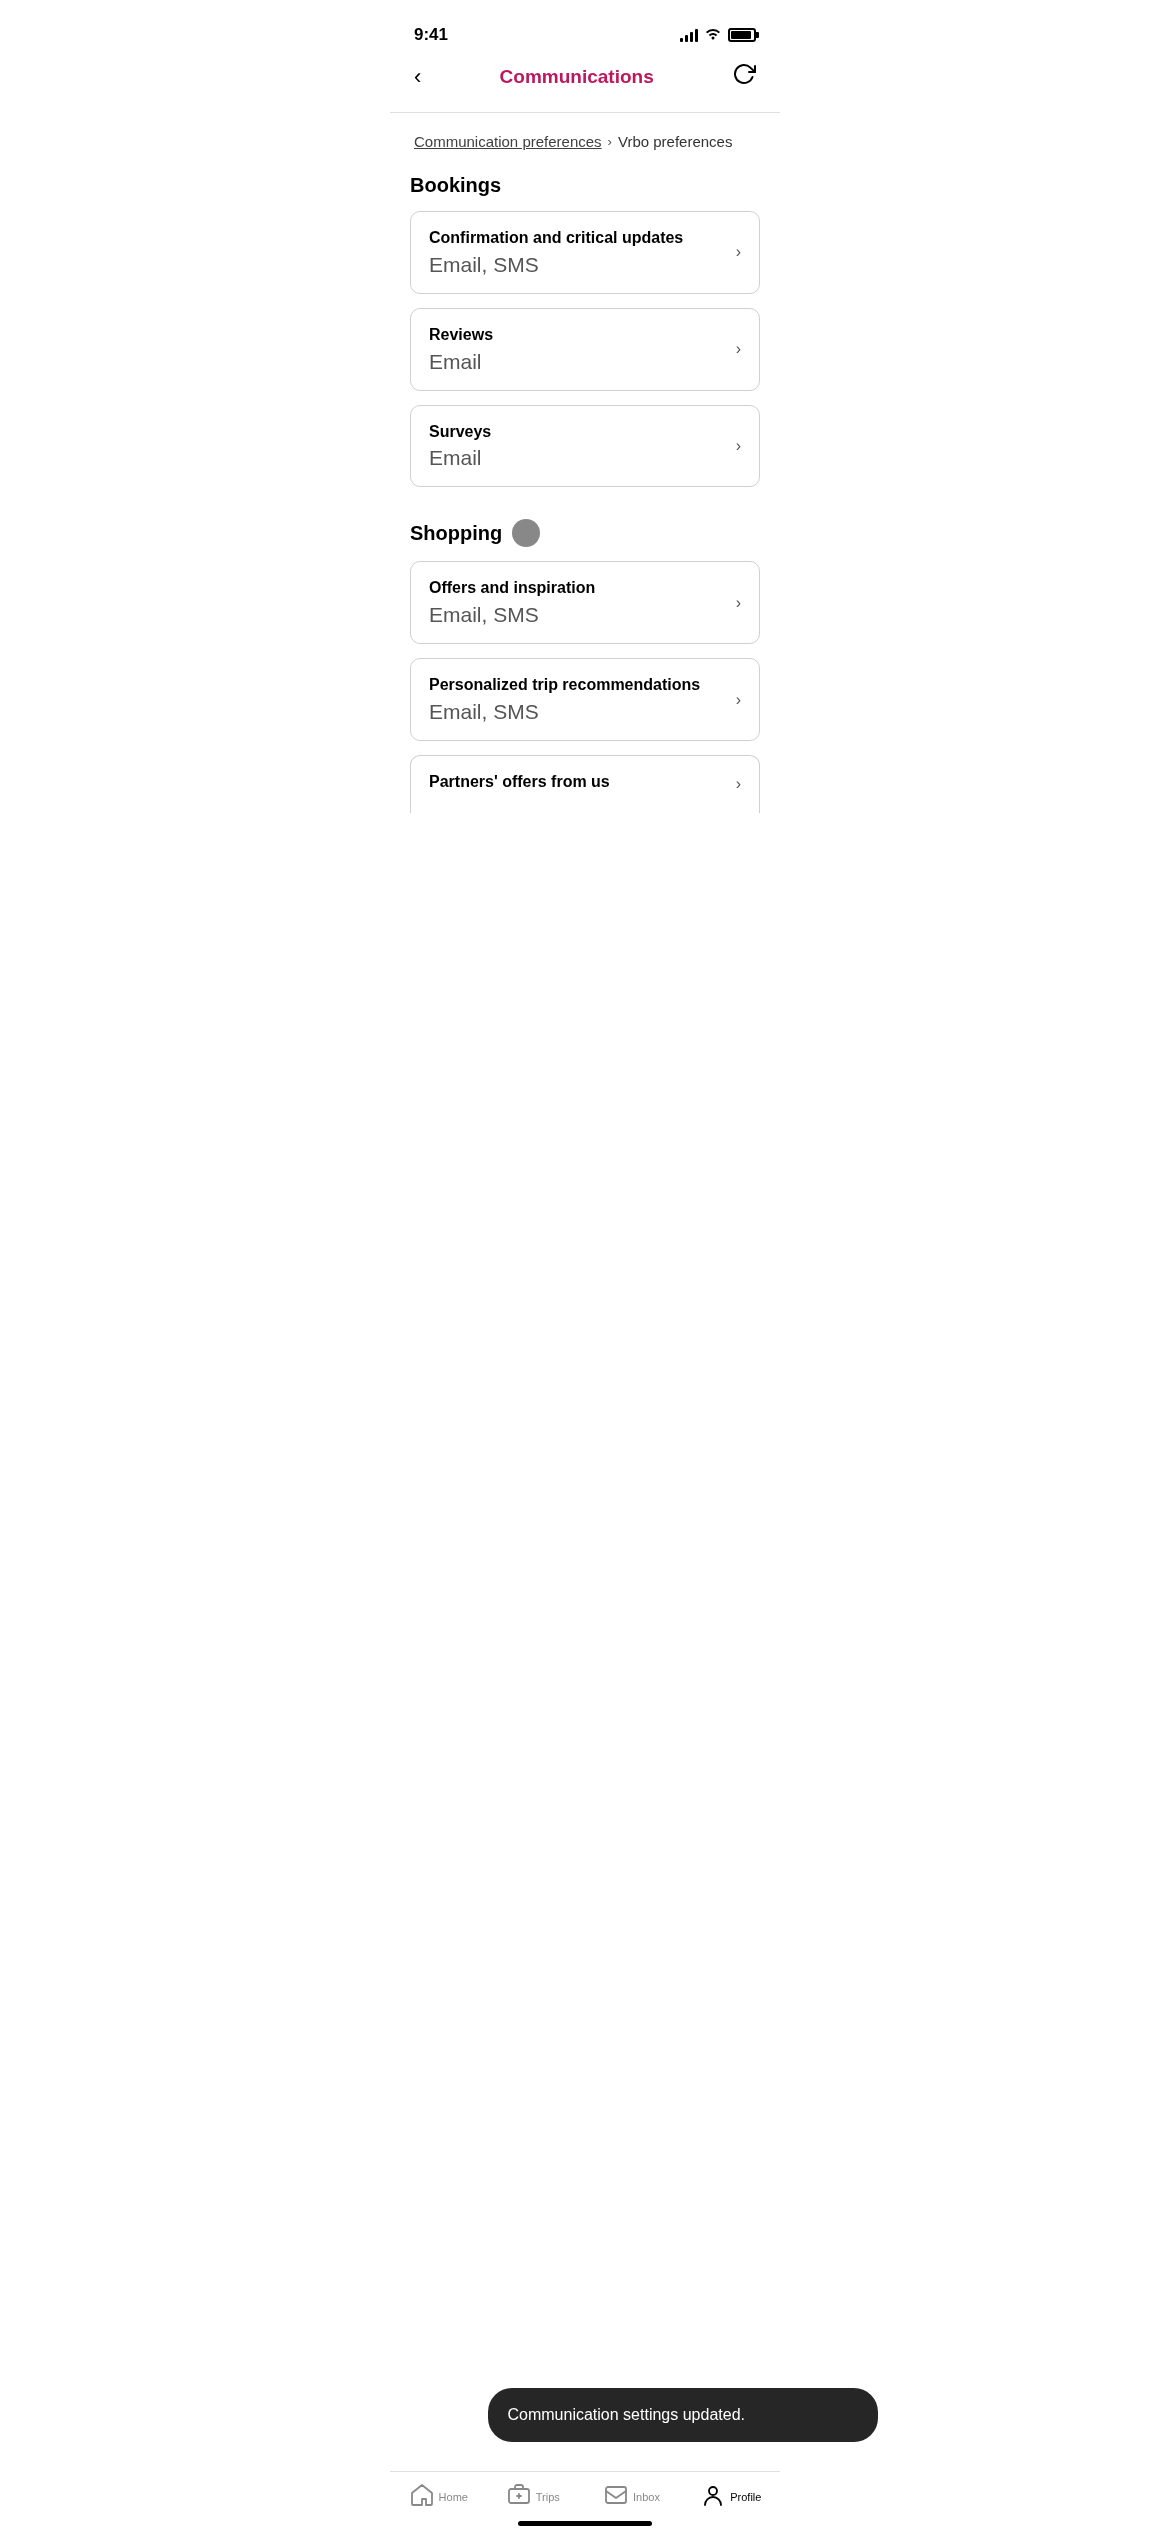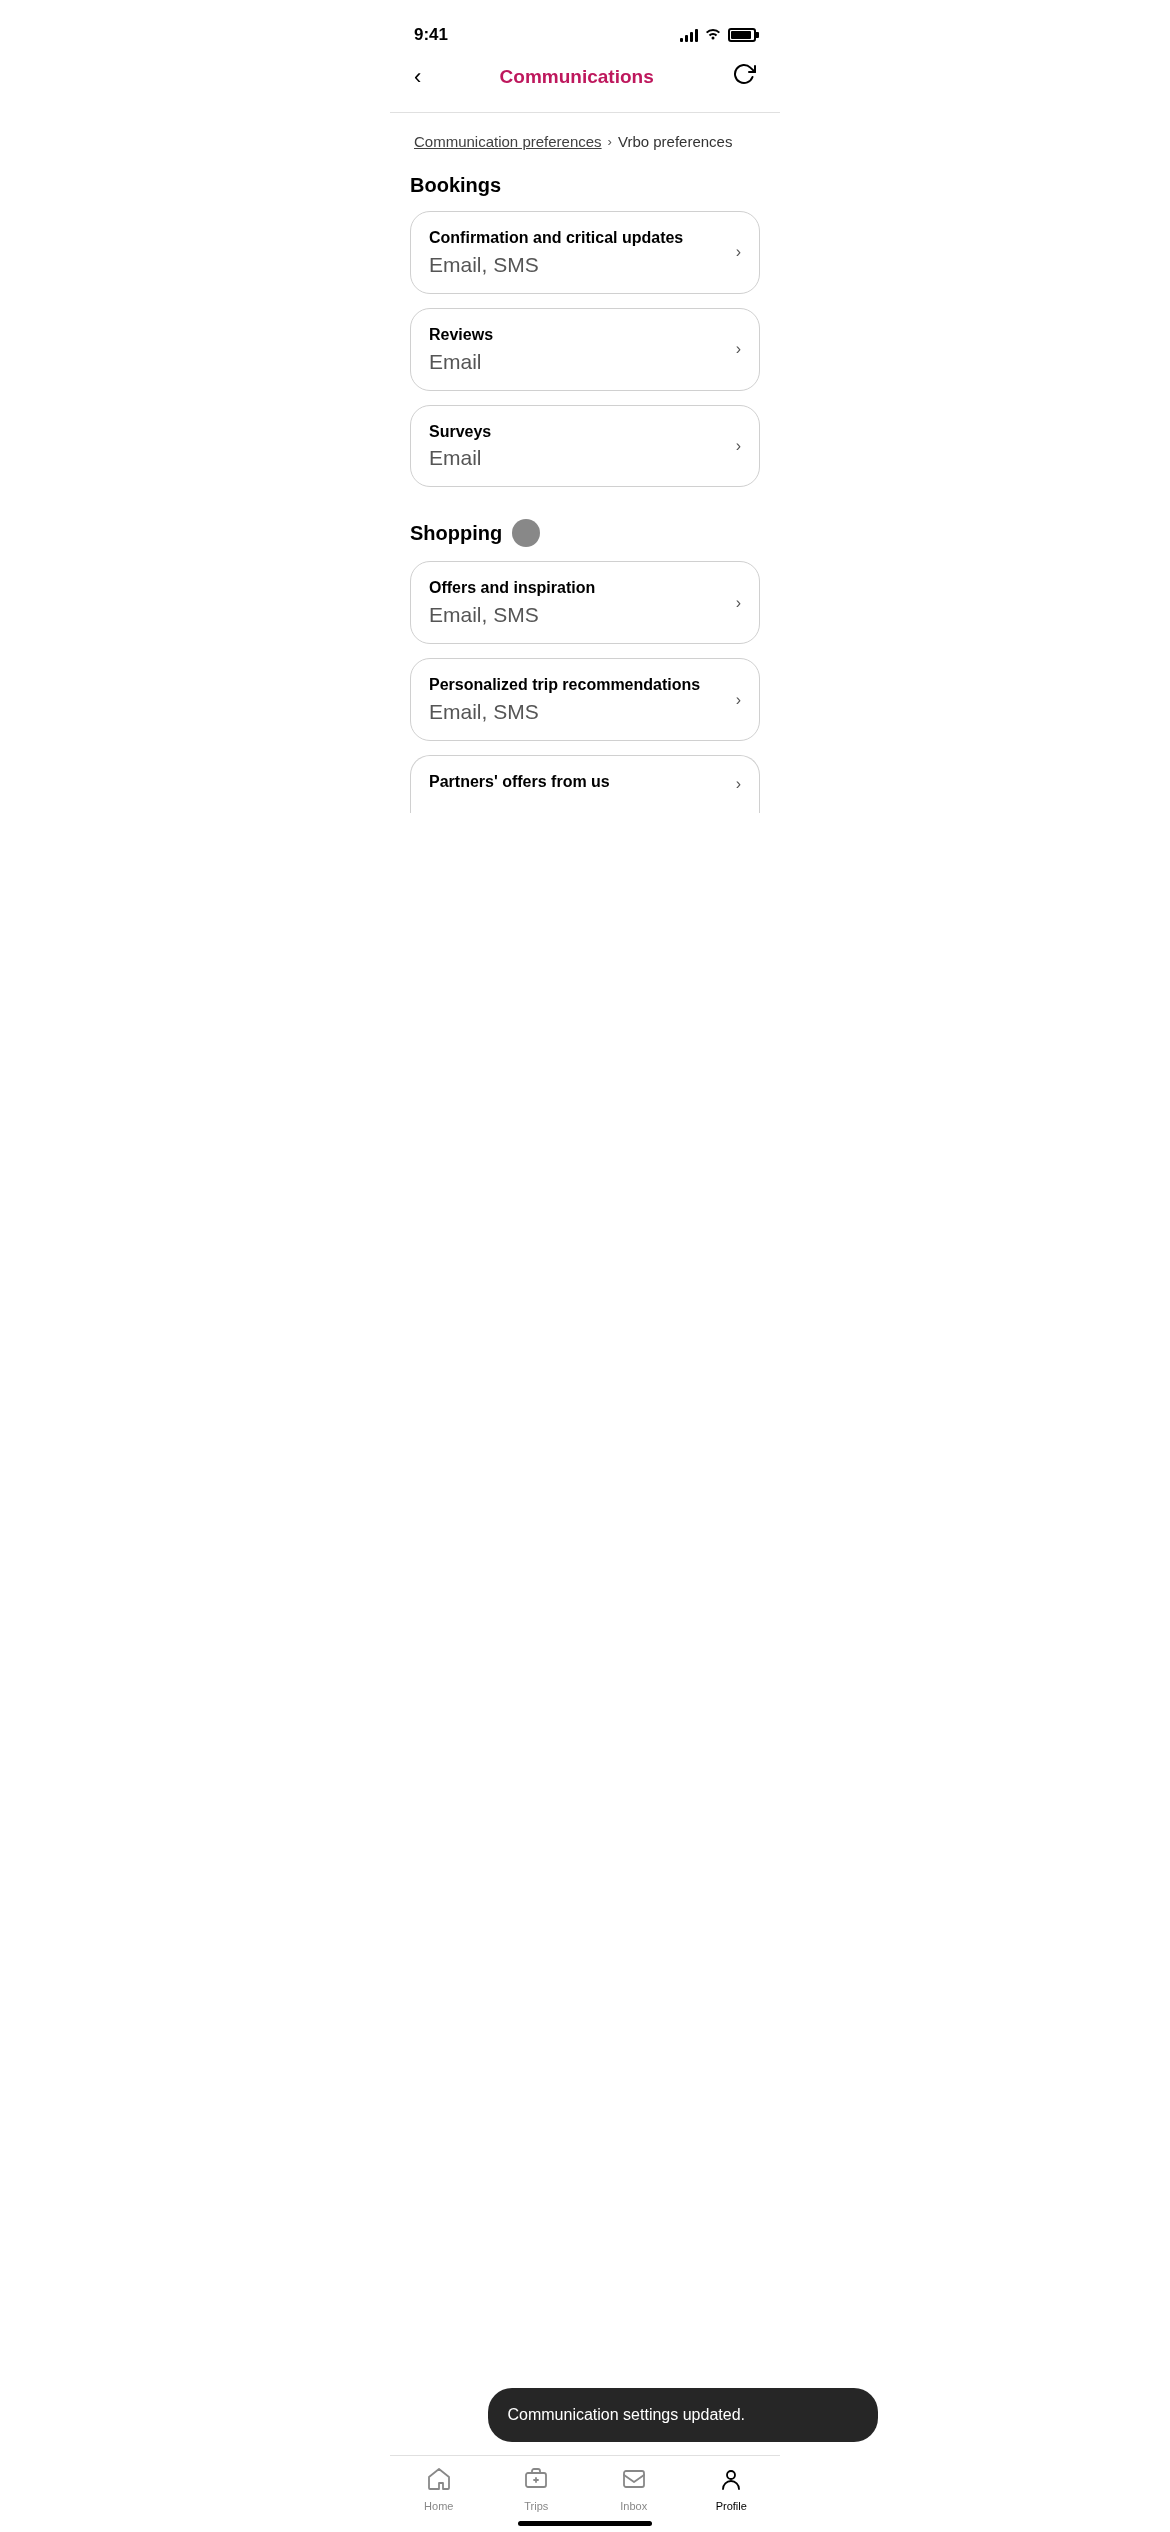--- a/index.html
+++ b/index.html
@@ -170,21 +170,21 @@
       border-radius: 50%;
     }
 
     
     .list-item {
       display: flex;
       justify-content: space-between;
       align-items: center;
       background: #fff;
       border: 1px solid #d0d0d0;
-      border-radius: 20px;
+      border-radius: 10px;
       padding: 16px 18px;
       margin-bottom: 14px;
       cursor: pointer;
     }
 
     .list-item-content {
       flex: 1;
     }
 
     .list-item-title {
@@ -240,21 +240,21 @@
       border-top: 1px solid #e0e0e0;
       display: flex;
       justify-content: space-around;
       align-items: center;
       padding: 10px 0 20px;
       z-index: 50;
     }
 
     .nav-item {
       display: flex;
-      flex-direction: column;
+      flex-direction: row;
       align-items: center;
       gap: 4px;
       cursor: pointer;
       min-width: 60px;
     }
 
     .nav-item-icon {
       font-size: 24px;
       color: #888;
       line-height: 1;

